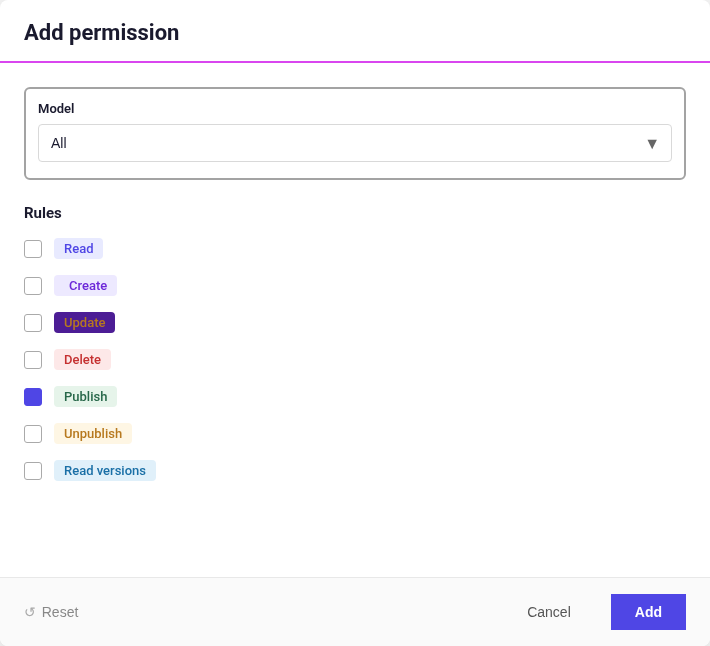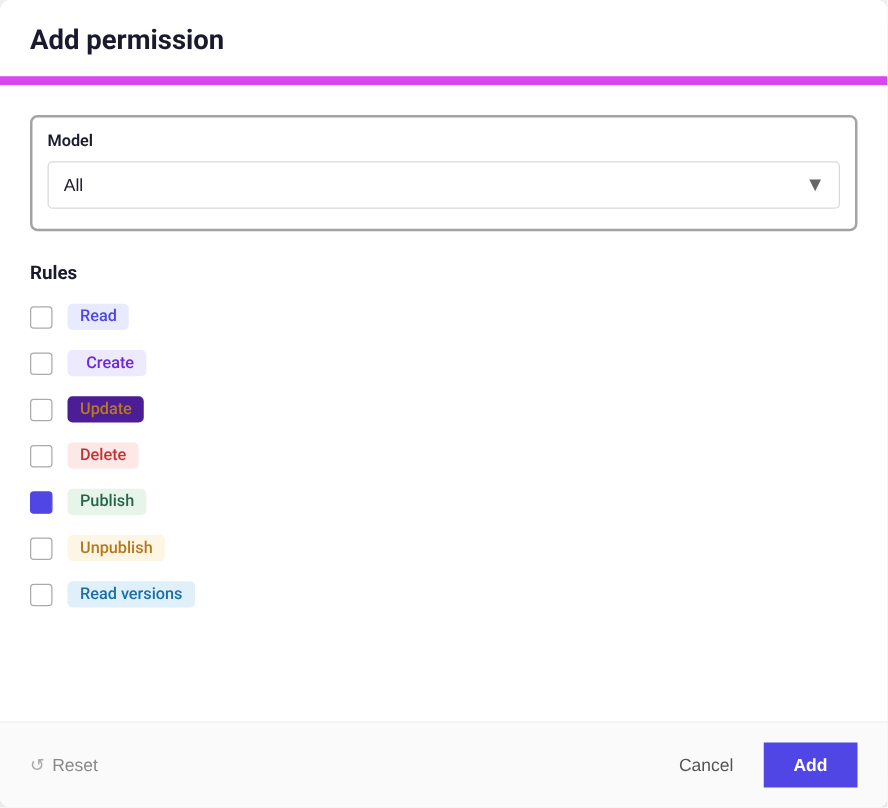--- a/index.html
+++ b/index.html
@@ -15,21 +15,21 @@
       background: #fff;
       width: 710px;
       min-height: 646px;
       border-radius: 8px;
       box-shadow: 0 4px 24px rgba(0,0,0,0.12);
       display: flex;
       flex-direction: column;
     }
     .dialog-header {
       padding: 20px 24px 16px 24px;
-      border-bottom: 7px solid #d946ef;
+      border-bottom: 2px solid #d946ef;
     }
     .dialog-title {
       font-size: 22px;
       font-weight: 700;
       color: #1a1a2e;
     }
     .dialog-body {
       padding: 24px 24px 16px 24px;
       flex: 1;
     }
@@ -127,21 +127,21 @@
       display: flex;
       align-items: center;
       gap: 6px;
     }
     .reset-icon {
       font-size: 14px;
       color: #aaa;
     }
     .footer-right {
       display: flex;
-      gap: 8px;
+      gap: 24px;
       align-items: center;
     }
     .cancel-btn {
       background: none;
       border: none;
       font-size: 14px;
       color: #555;
       cursor: pointer;
       padding: 8px 16px;
       border-radius: 6px;

